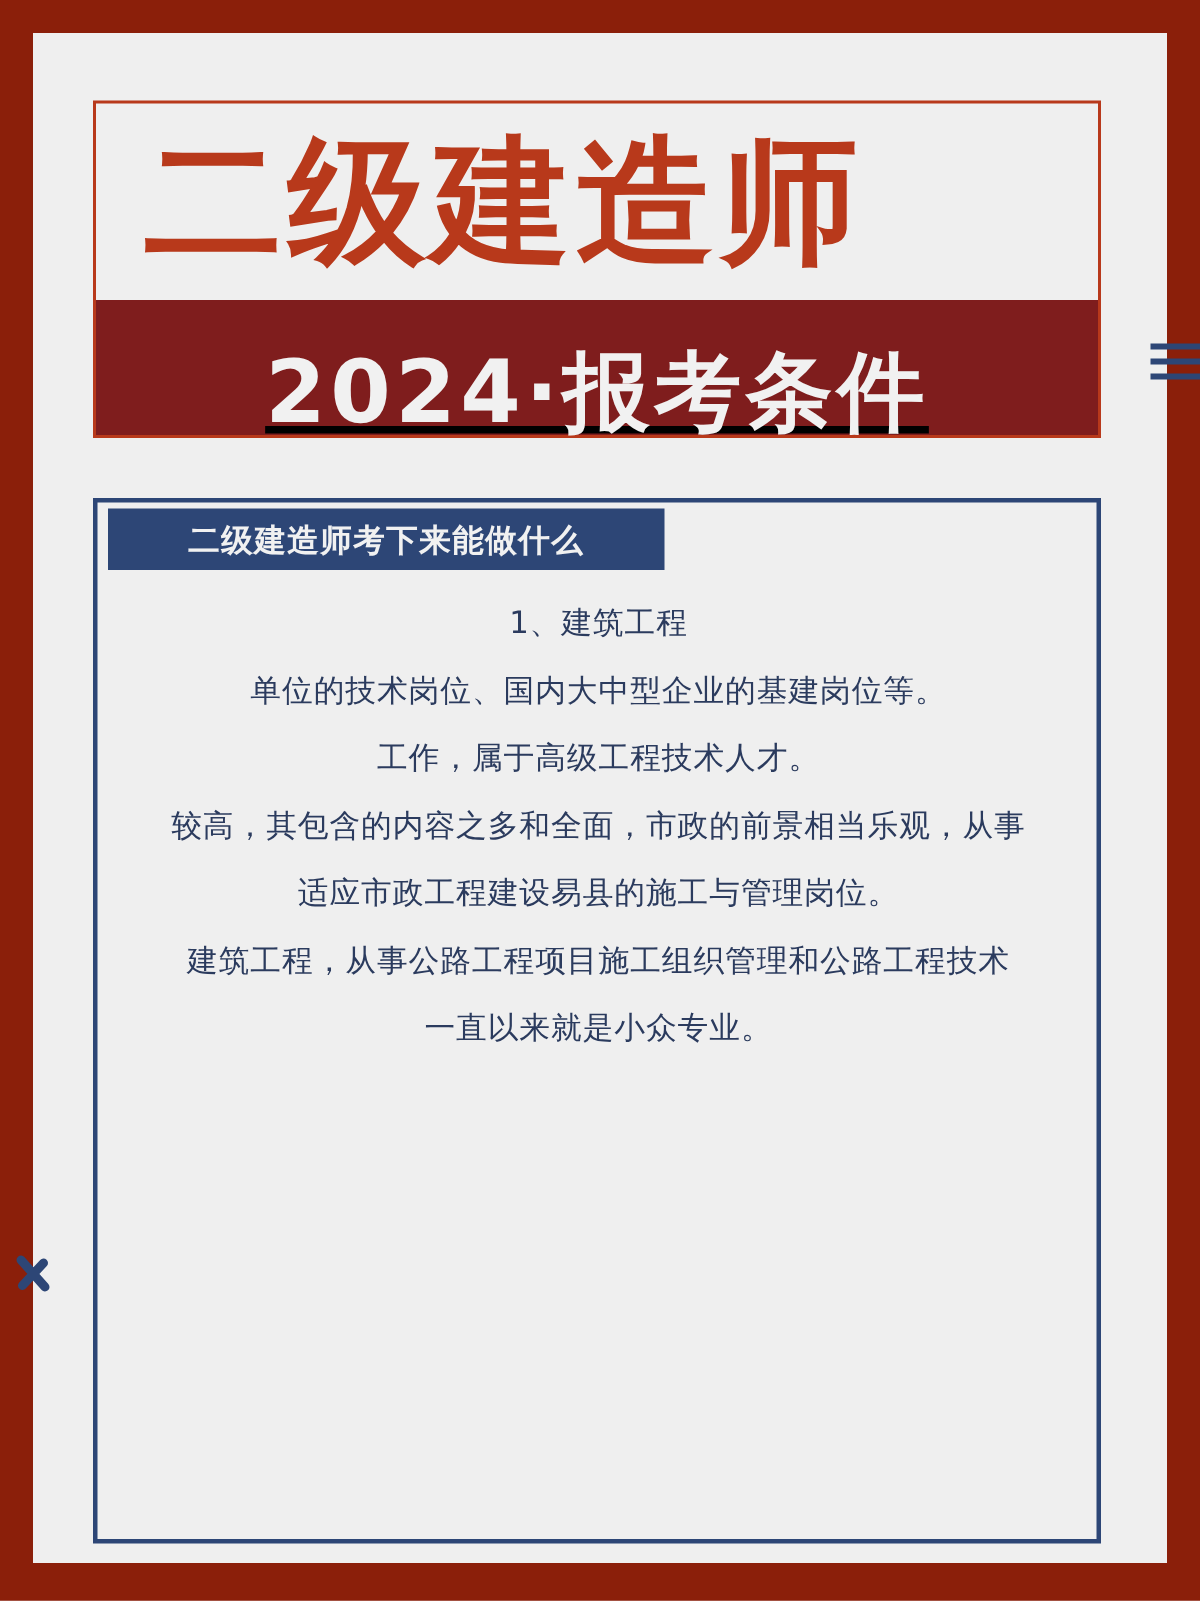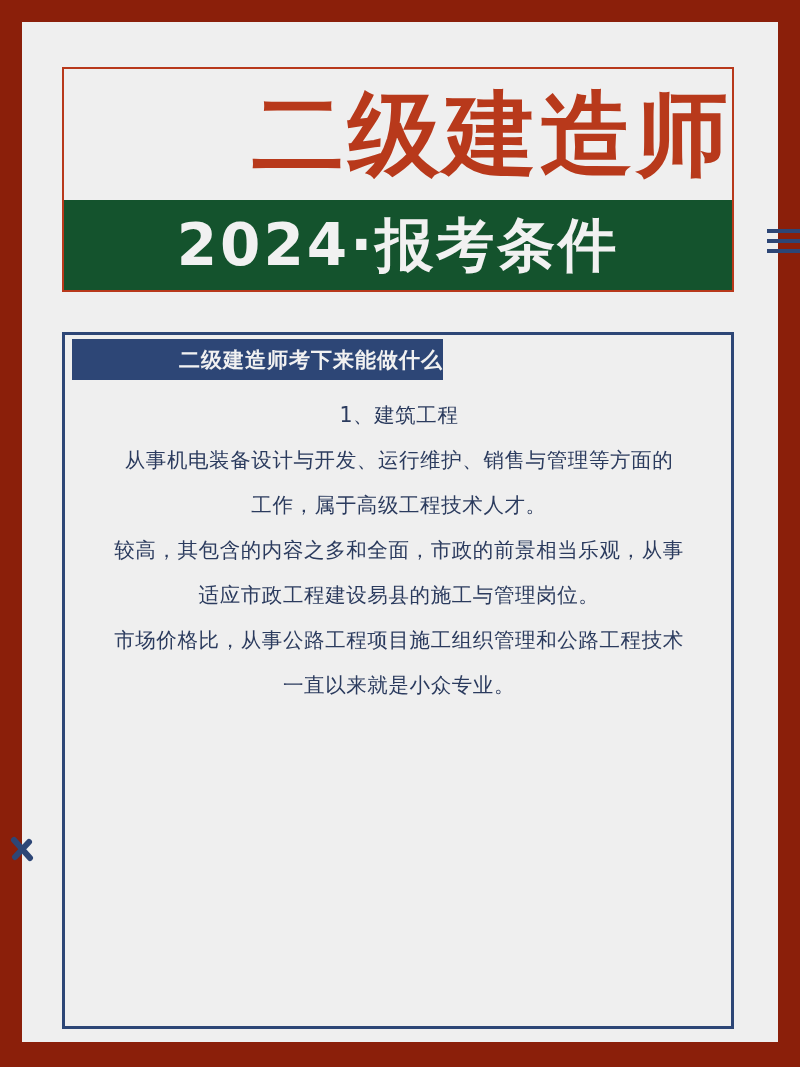--- a/index.html
+++ b/index.html
@@ -1,25 +1,25 @@
 <!DOCTYPE html>
 <html><head>
 <meta charset="utf-8">
 <style>
   * { margin:0; padding:0; box-sizing:border-box; }
   html, body { width:800px; height:1067px; overflow:hidden; background:#8b1f0a; }
   body { position:relative; font-family:"DejaVu Sans", "Liberation Sans", sans-serif; }
   .inner { position:absolute; left:22px; top:22px; width:756px; height:1020px; background:#efefef; }
   .title-box { position:absolute; left:62px; top:67px; width:672px; height:225px; border:2px solid #b8391b; background:#efefef; }
-  .title-top { position:absolute; left:0; top:0; right:0; height:131px; display:flex; align-items:center; justify-content:flex-end; }
+  .title-top { position:absolute; left:0; top:0; right:0; height:131px; display:flex; align-items:center; justify-content:flex-start;padding-left:32px; }
   .title-main { color:#b8391b; font-size:92px; font-weight:bold; letter-spacing:4px; line-height:1; }
-  .title-band { position:absolute; left:0; right:0; top:131px; bottom:0; background:#14532d; display:flex; align-items:center; justify-content:center; }
+  .title-band { position:absolute; left:0; right:0; top:131px; bottom:0; background:#7f1d1d; display:flex; align-items:flex-end; justify-content:center;text-decoration:underline; }
   .title-sub { color:#f1f1f1; font-size:58px; font-weight:bold; letter-spacing:3px; line-height:1; }
   .content-box { position:absolute; left:62px; top:332px; width:672px; height:697px; border:3px solid #2d4676; }
-  .header-bar { position:absolute; left:7px; top:4px; width:371px; height:41px; background:#2d4676; display:flex; align-items:center; justify-content:flex-end; }
+  .header-bar { position:absolute; left:7px; top:4px; width:371px; height:41px; background:#2d4676; display:flex; align-items:center; justify-content:center; }
   .header-text { color:#f1f1f1; font-size:21px; font-weight:bold; letter-spacing:1px; }
   .body-lines { position:absolute; left:8px; top:58px; right:6px; }
   .line { color:#2b3b5e; font-size:20.5px; height:45px; line-height:45px; white-space:nowrap; letter-spacing:0.6px;text-align:center; }
   .deco-lines { position:absolute; left:767px; top:229px; width:33px; height:25px; }
   .deco-lines span { position:absolute; left:0; width:33px; height:4px; background:#2d4676; }
   .deco-x { position:absolute; left:9px; top:836px; width:26px; height:26px; }
 </style>
 </head>
 <body>
 
@@ -43,20 +43,20 @@
 <svg class="deco-x" viewBox="0 0 26 26">
   <path d="M5 4 L21 22 M20 6 L6 21" stroke="#2d4676" stroke-width="6" stroke-linecap="round"></path>
 </svg>
 
 <div class="content-box">
   <div class="header-bar">
     <span class="header-text">二级建造师考下来能做什么</span>
   </div>
   <div class="body-lines">
     <div class="line">1、建筑工程</div>
-    <div class="line">从事机电装备设计与开发、运行维护、销售与管理等方面的</div>
+    <div class="line">单位的技术岗位、国内大中型企业的基建岗位等。</div>
     <div class="line">工作，属于高级工程技术人才。</div>
     <div class="line">较高，其包含的内容之多和全面，市政的前景相当乐观，从事</div>
     <div class="line">适应市政工程建设易县的施工与管理岗位。</div>
-    <div class="line">市场价格比，从事公路工程项目施工组织管理和公路工程技术</div>
+    <div class="line">建筑工程，从事公路工程项目施工组织管理和公路工程技术</div>
     <div class="line">一直以来就是小众专业。</div>
   </div>
 </div>
 
 </body></html>

